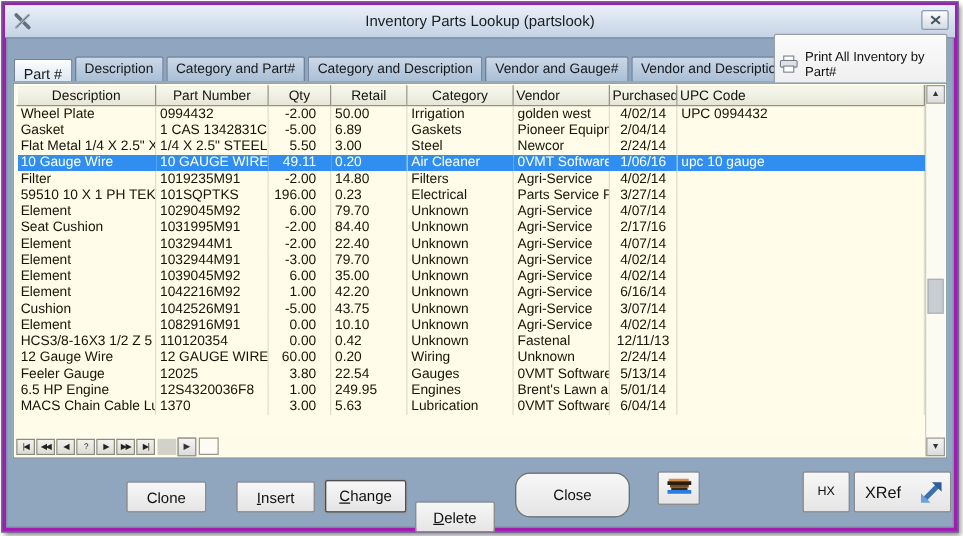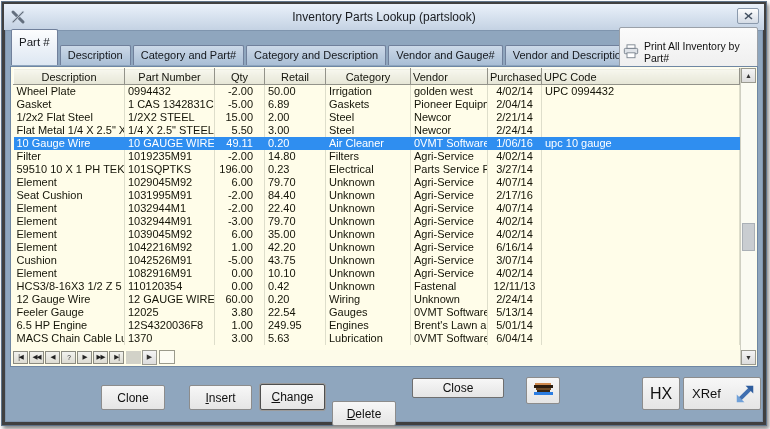--- a/index.html
+++ b/index.html
@@ -3,21 +3,21 @@
 <meta charset="utf-8">
 <style>
   * { box-sizing: border-box; }
   html,body { margin:0; padding:0; }
   body {
     width:770px; height:429px; overflow:hidden; position:relative;
     background:#ffffff; font-family:"Liberation Sans", sans-serif;
   }
   .window {
     position:absolute; left:1px; top:1px; width:766px; height:425px;
-    border:1px solid #5f7389; background:#404040;
+    border:1px solid #5f7389; background:#a21caf;
     box-shadow:2px 3px 4px rgba(40,40,40,.55);
   }
   
   .titlebar {
     position:absolute; left:2px; top:2px; right:2px; height:26px;
     background:linear-gradient(#eaf1fa,#c4d2e3);
   }
   .titlebar .title {
     position:absolute; left:0; right:0; top:6px; text-align:center;
     font-size:12px; color:#191c20;
@@ -38,21 +38,21 @@
     position:absolute; left:9px; top:38px; height:25px;
     display:flex; align-items:flex-end;
   }
   .tab {
     height:20px; line-height:19px; padding:0 7px; margin-right:2px;
     background:linear-gradient(#ccd9e8,#a9bed5); border:1px solid #70809b;
     border-bottom:none; border-radius:2px 2px 0 0; font-size:11px; color:#15181d;
     white-space:nowrap;
   }
   .tab.active {
-    height:36px; line-height:24px; background:linear-gradient(#fcfdfe,#dde7f2);
+    height:18px; line-height:24px; background:linear-gradient(#fcfdfe,#dde7f2);
     font-size:11.5px;
   }
   
   .printbtn {
     position:absolute; left:617px; top:25px; width:139px; height:49px;
     background:linear-gradient(#fbfbfb,#ececec); border:1px solid #9aa0a8; border-radius:2px;
     display:flex; align-items:center; gap:5px; padding:1px 3px; text-align:left;
   }
   .printbtn span { font-size:10.5px; line-height:12px; color:#101010; }
   
@@ -106,23 +106,23 @@
   
   .btn {
     position:absolute; background:linear-gradient(#f7f7f7,#e5e5e5);
     border:1px solid #8c8c8c; border-radius:2px; font-size:12px; color:#101010;
     font-family:"Liberation Sans", sans-serif; padding:0;
   }
   .b-clone  { left:99px;  top:383px; width:64px; height:25px; }
   .b-insert { left:187px; top:383px; width:63px; height:25px; }
   .b-change { left:258px; top:382px; width:65px; height:26px; border-color:#4f4f4f; box-shadow:0 0 0 1px #9a9a9a; }
   .b-delete { left:330px; top:383px; width:64px; height:25px;margin-top:16px; }
-  .b-close  { left:410px; top:376px; width:92px; height:20px; border-color:#6f6f6f; }
+  .b-close  { left:410px; top:376px; width:92px; height:36px; border-color:#6f6f6f;border-radius:12px; }
   .b-layers { left:524px; top:375px; width:34px; height:27px; }
-  .b-hx     { left:640px; top:375px; width:38px; height:33px; font-size:16px; }
+  .b-hx     { left:640px; top:375px; width:38px; height:33px; font-size:10px; }
   .b-xref   { left:681px; top:375px; width:78px; height:33px; font-size:13px;
               display:flex; align-items:center; justify-content:space-between; padding:0 4px 0 8px; }
   .layers-ic { display:inline-block; width:22px; }
   .layers-ic div { margin:0 auto; }
   .l1 { width:16px; height:2px; background:#d08a4e; }
   .l2 { width:19px; height:3px; background:#2b1c0e; }
   .l3 { width:15px; height:2px; background:#6e4a26; }
   .l4 { width:13px; height:2px; background:#3a2714; }
   .l5 { width:19px; height:3px; background:#2b7de2; }
   u { text-decoration:underline; }
@@ -210,30 +210,20 @@
               <td class="c0">Gasket</td>
               <td class="c1">1 CAS 1342831C1</td>
               <td class="c2">-5.00</td>
               <td class="c3">6.89</td>
               <td class="c4">Gaskets</td>
               <td class="c5">Pioneer Equipm</td>
               <td class="c6">2/04/14</td>
               <td class="c7"></td>
             </tr>
             <tr>
-              <td class="c0">1/2x2 Flat Steel</td>
-              <td class="c1">1/2X2 STEEL</td>
-              <td class="c2">15.00</td>
-              <td class="c3">2.00</td>
-              <td class="c4">Steel</td>
-              <td class="c5">Newcor</td>
-              <td class="c6">2/21/14</td>
-              <td class="c7"></td>
-            </tr>
-            <tr>
               <td class="c0">Flat Metal 1/4 X 2.5" X</td>
               <td class="c1">1/4 X 2.5" STEEL</td>
               <td class="c2">5.50</td>
               <td class="c3">3.00</td>
               <td class="c4">Steel</td>
               <td class="c5">Newcor</td>
               <td class="c6">2/24/14</td>
               <td class="c7"></td>
             </tr>
             <tr class="sel">

